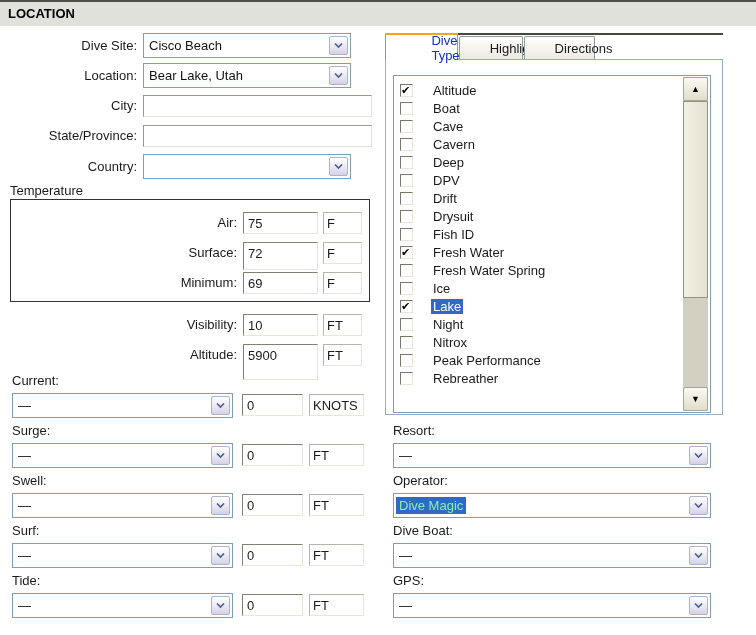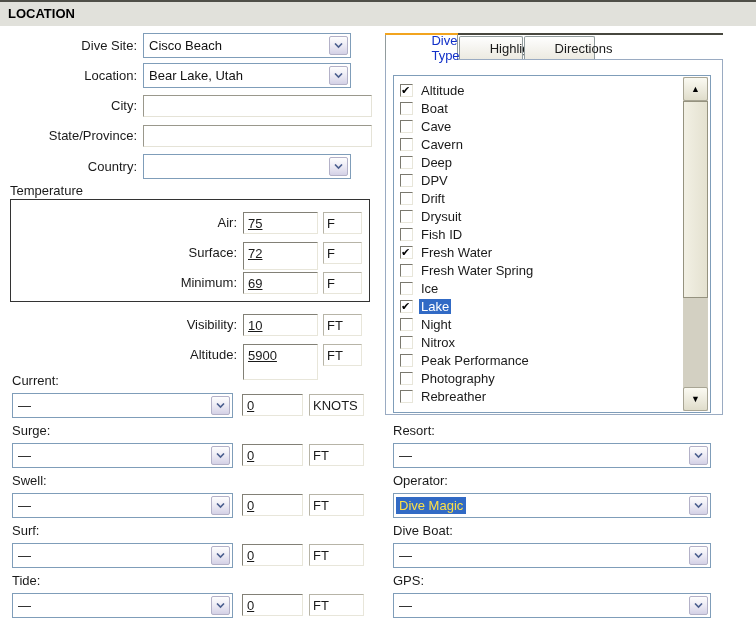--- a/index.html
+++ b/index.html
@@ -16,29 +16,29 @@
   .tlbl{position:absolute;left:0;width:237px;text-align:right;line-height:15px;white-space:nowrap;}
   .clbl{position:absolute;left:12px;line-height:15px;white-space:nowrap;}
   .rlbl{position:absolute;left:393px;line-height:15px;white-space:nowrap;}
 
   
   .combo{position:absolute;height:25px;background:#fff;border:1px solid #7F9DB9;box-sizing:border-box;}
   .combo.w229{left:143px;width:208px;text-decoration:underline;}
   .combo.w221{left:12px;width:221px;}
   .combo.w318{left:393px;width:318px;}
   .cval{position:absolute;left:5px;top:4px;white-space:nowrap;color:#111;}
-  .cval.hl{left:2px;top:3px;background:#316AC5;color:#fde047;padding:1px 3px;}
+  .cval.hl{left:2px;top:3px;background:#316AC5;color:#86efac;padding:1px 3px;}
   .cbtn{position:absolute;top:2px;right:2px;bottom:2px;width:17px;border:1px solid #B3B1C8;border-radius:2px;
         background:linear-gradient(#FEFEFE,#EAE8F3 55%,#D4D1E6);display:flex;align-items:center;justify-content:center;}
 
   
   .tinput{position:absolute;left:143px;width:229px;height:22px;background:#fff;box-sizing:border-box;
           border:1px solid;border-color:#9A988C #E5E3D7 #E5E3D7 #9A988C;}
   .vin{position:absolute;background:#fff;box-sizing:border-box;border:1px solid;border-color:#828076 #E8E6DA #E8E6DA #828076;}
-  .vin span{position:absolute;left:4px;top:3px;text-decoration:underline;}
+  .vin span{position:absolute;left:4px;top:3px;}
   .uin{position:absolute;background:#fff;box-sizing:border-box;border:1px solid;border-color:#B7B4A7 #E8E6DA #E8E6DA #B7B4A7;}
   .uin span{position:absolute;left:3px;top:3px;}
 
   
   .gbox{position:absolute;left:10px;top:199px;width:360px;height:103px;border:1px solid #333;box-sizing:border-box;}
 
   
   .tab-accent{position:absolute;left:385px;top:33px;width:73px;height:2px;background:#F2A41F;}
   .tab-topline{position:absolute;left:458px;top:33px;width:265px;height:2px;background:#47473F;}
   .tab{position:absolute;display:flex;align-items:center;justify-content:center;box-sizing:border-box;z-index:3;padding-left:48px;}
@@ -47,21 +47,21 @@
   .tab.t2{left:459px;width:64px;text-align:center;}
   .tab.t3{left:524px;width:71px;}
   .tabpanel{position:absolute;left:385px;top:59px;width:338px;height:356px;border:1px solid #9AABC2;box-sizing:border-box;background:#fff;z-index:1;}
 
   
   .listbox{position:absolute;left:393px;top:75px;width:318px;height:338px;background:#fff;border:1px solid #7F9DB9;box-sizing:border-box;z-index:2;}
   .lb-items{position:absolute;left:6px;top:5px;}
   .li{height:18px;display:flex;align-items:center;}
   .cb{width:13px;height:13px;box-sizing:border-box;background:#fff;border:1px solid;border-color:#7A786E #E8E6DA #E8E6DA #7A786E;position:relative;flex:0 0 13px;}
   .chk{position:absolute;left:0px;top:-2px;font-size:11px;color:#000;line-height:14px;}
-  .lil{margin-left:6px;white-space:nowrap;padding:0 2px;}
+  .lil{margin-left:18px;white-space:nowrap;padding:0 2px;}
   .lil.selected{background:#316AC5;color:#fff;}
 
   
   .sb{position:absolute;right:2px;top:1px;width:25px;height:334px;background:#D3D0C2;}
   .sbtn{position:absolute;left:0;width:25px;height:24px;box-sizing:border-box;border:1px solid #A8A594;border-radius:2px;
         background:linear-gradient(#FBFAF2,#E0DDCB);display:flex;align-items:center;justify-content:center;font-size:9px;color:#000;}
   .sbtn.up{top:0;}
   .sbtn.down{bottom:0;}
   .sthumb{position:absolute;left:0;top:24px;width:25px;height:197px;box-sizing:border-box;border:1px solid #95927F;
           background:linear-gradient(90deg,#F2F0E4,#E4E1D0);}
@@ -318,24 +318,20 @@
       <div class="li">
           <span class="cb"></span>
           <span class="lil">Nitrox</span>
         </div>
       <div class="li">
           <span class="cb"></span>
           <span class="lil">Peak Performance</span>
         </div>
       <div class="li">
           <span class="cb"></span>
-          <span class="lil">Photography</span>
-        </div>
-      <div class="li">
-          <span class="cb"></span>
           <span class="lil">Rebreather</span>
         </div>
     </div>
     <div class="sb">
       <div class="sbtn up">
           <span>▲</span>
         </div>
       <div class="sthumb"></div>
       <div class="sbtn down">
           <span>▼</span>

